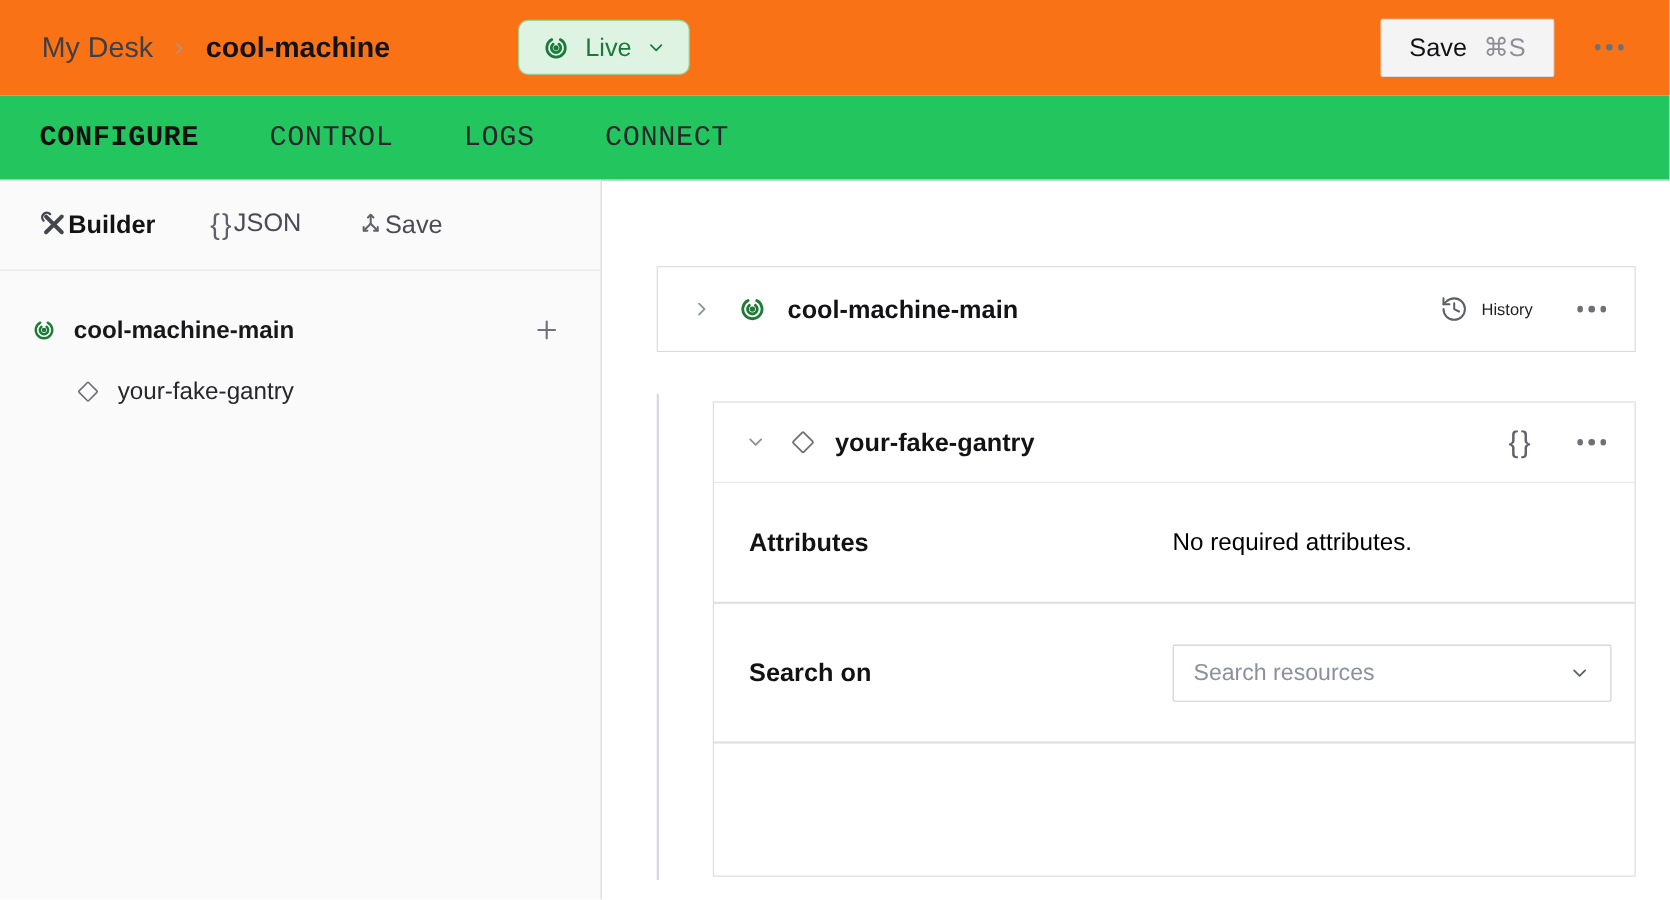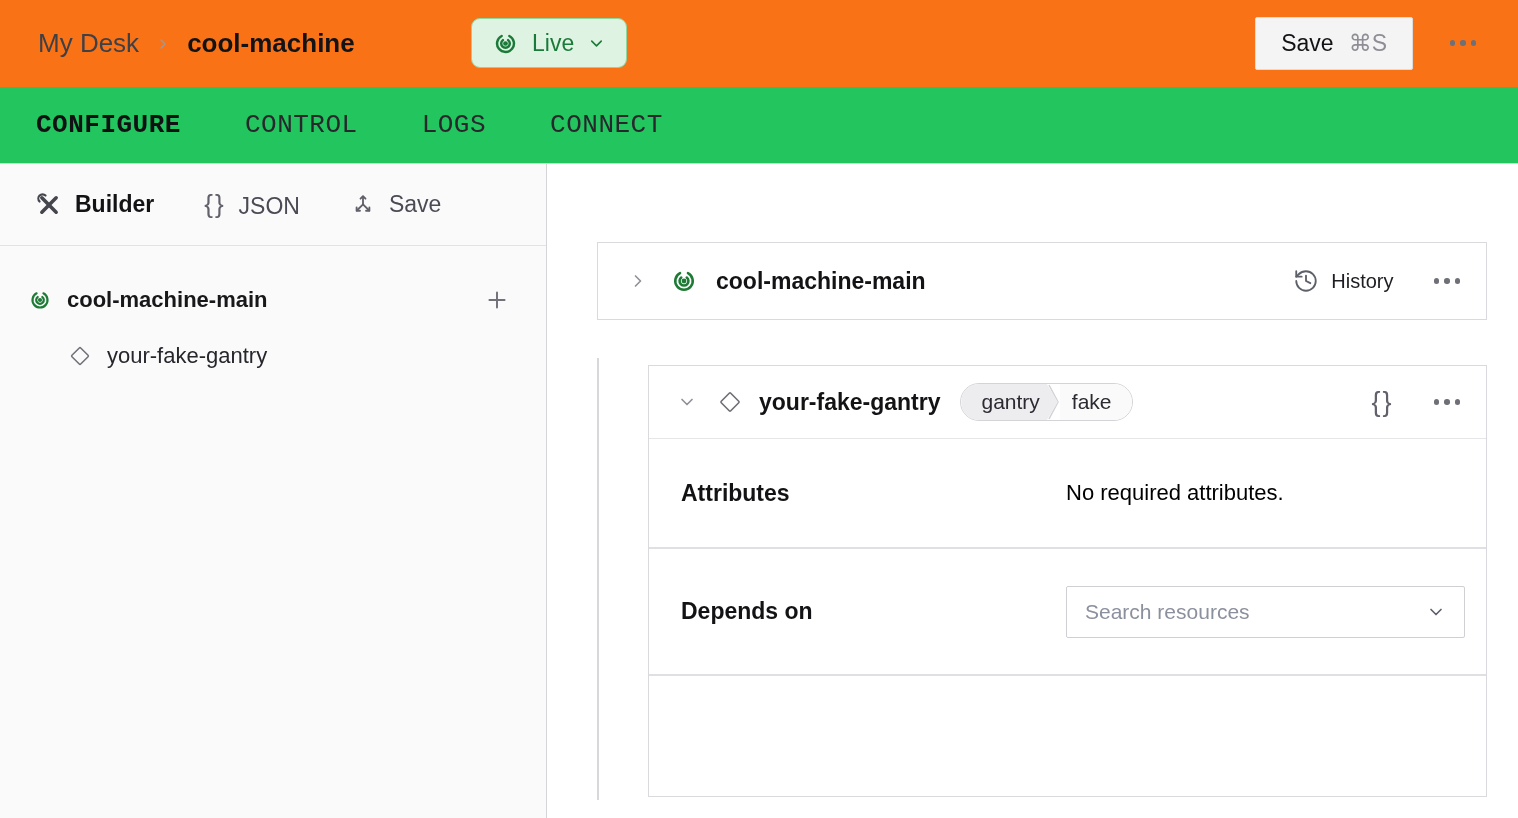--- a/index.html
+++ b/index.html
@@ -47,41 +47,41 @@
 
   
   .sidebar {
     position:absolute; left:0; top:164px; width:547px; height:654px;
     background:#fafafa; border-right:1px solid #d5d5d9;
   }
   .viewbar {
     height:82px; border-bottom:1px solid #e3e3e6;
     display:flex; align-items:center; padding-left:36px; gap:50px;
   }
-  .view-item { display:flex; align-items:flex-end; gap:13px; font-size:23px; color:#4b4b55; cursor:pointer; }
+  .view-item { display:flex; align-items:flex-start; font-size:23px; color:#4b4b55; cursor:pointer; }
   .view-item.active { color:#131316; font-weight:700; }
   .view-item .icon { color:#45454e; }
   .braces { font-size:26px; color:#61616b; letter-spacing:2px; font-weight:400; }
   .tree { padding:34px 36px 0 28px; }
   .tree-row { display:flex; align-items:center; gap:15px; height:40px; cursor:pointer; }
   .tree-row.child { margin-top:16px; padding-left:40px; }
   .tree-label-main { font-size:22px; font-weight:600; color:#18181b; }
   .tree-label-child { font-size:22px; font-weight:400; color:#26262c; }
   .tree-plus { margin-left:auto; color:#71717a; }
   .green { color:#1e7b35; }
   .gray-ic { color:#6f6f78; }
 
   
   .vline { position:absolute; left:597px; top:358px; width:2px; height:442px; background:#d8d8dc; }
   .card { position:absolute; background:#fff; border:1px solid #dadade; }
   .machine-card { left:597px; top:242px; width:890px; height:78px; display:flex; align-items:center; padding:0 26px 0 30px; }
   .machine-card .title { margin-left:18px; font-size:23px; font-weight:700; }
   .machine-card .icon-viam { margin-left:22px; }
   .history-btn { margin-left:auto; display:flex; align-items:center; gap:12px; cursor:pointer; }
-  .history-btn .label { font-size:20px; color:#1d1d22; }
+  .history-btn .label { font-size:15px; color:#1d1d22; }
   .history-btn .icon { color:#5d6069; }
   .card-dots { margin-left:40px; color:#6f6f78; cursor:pointer; }
 
   .component-card { left:648px; top:365px; width:839px; height:432px; display:flex; flex-direction:column; }
   .comp-header { height:73px; flex:none; border-bottom:1px solid #e6e6e9; display:flex; align-items:center; padding:0 26px 0 28px; }
   .comp-header .title { margin-left:16px; font-size:23px; font-weight:700; }
   .comp-header .icon-diamond { margin-left:20px; }
   .comp-header .braces { margin-left:auto; cursor:pointer; }
   .chev { color:#8f9199; }
 
@@ -258,43 +258,36 @@
 
   <div class="card component-card">
     <div class="comp-header">
       <svg class="icon chev" width="20" height="20">
           <use href="#chev-down"></use>
         </svg>
       <svg class="icon gray-ic icon-diamond" width="26" height="26">
           <use href="#diamond"></use>
         </svg>
       <span class="title">your-fake-gantry</span>
-      <span class="pill">
-        <span class="pill-left">gantry</span>
-        <svg class="pill-chev" width="12" height="38">
-          <polyline points="1,2 10,19 1,36" fill="none" stroke="#d2d2d6" stroke-width="1.5"></polyline>
-        </svg>
-        <span class="pill-right">fake</span>
-      </span>
       <span class="braces" style="font-size:27px;cursor:pointer">{}</span>
       <span class="dots card-dots">
           <i></i>
           <i></i>
           <i></i>
         </span>
     </div>
 
     <div class="sections">
       <div class="section-row row-attributes">
         <span class="section-label">Attributes</span>
         <span class="section-value">No required attributes.</span>
       </div>
       <div class="row-divider"></div>
       <div class="section-row row-depends">
-        <span class="section-label">Depends on</span>
+        <span class="section-label">Search on</span>
         <div class="select-box">
           <input type="text" placeholder="Search resources" style="">
           <svg class="icon" width="20" height="20">
               <use href="#chev-down"></use>
             </svg>
         </div>
       </div>
       <div class="row-divider"></div>
     </div>
   </div>

